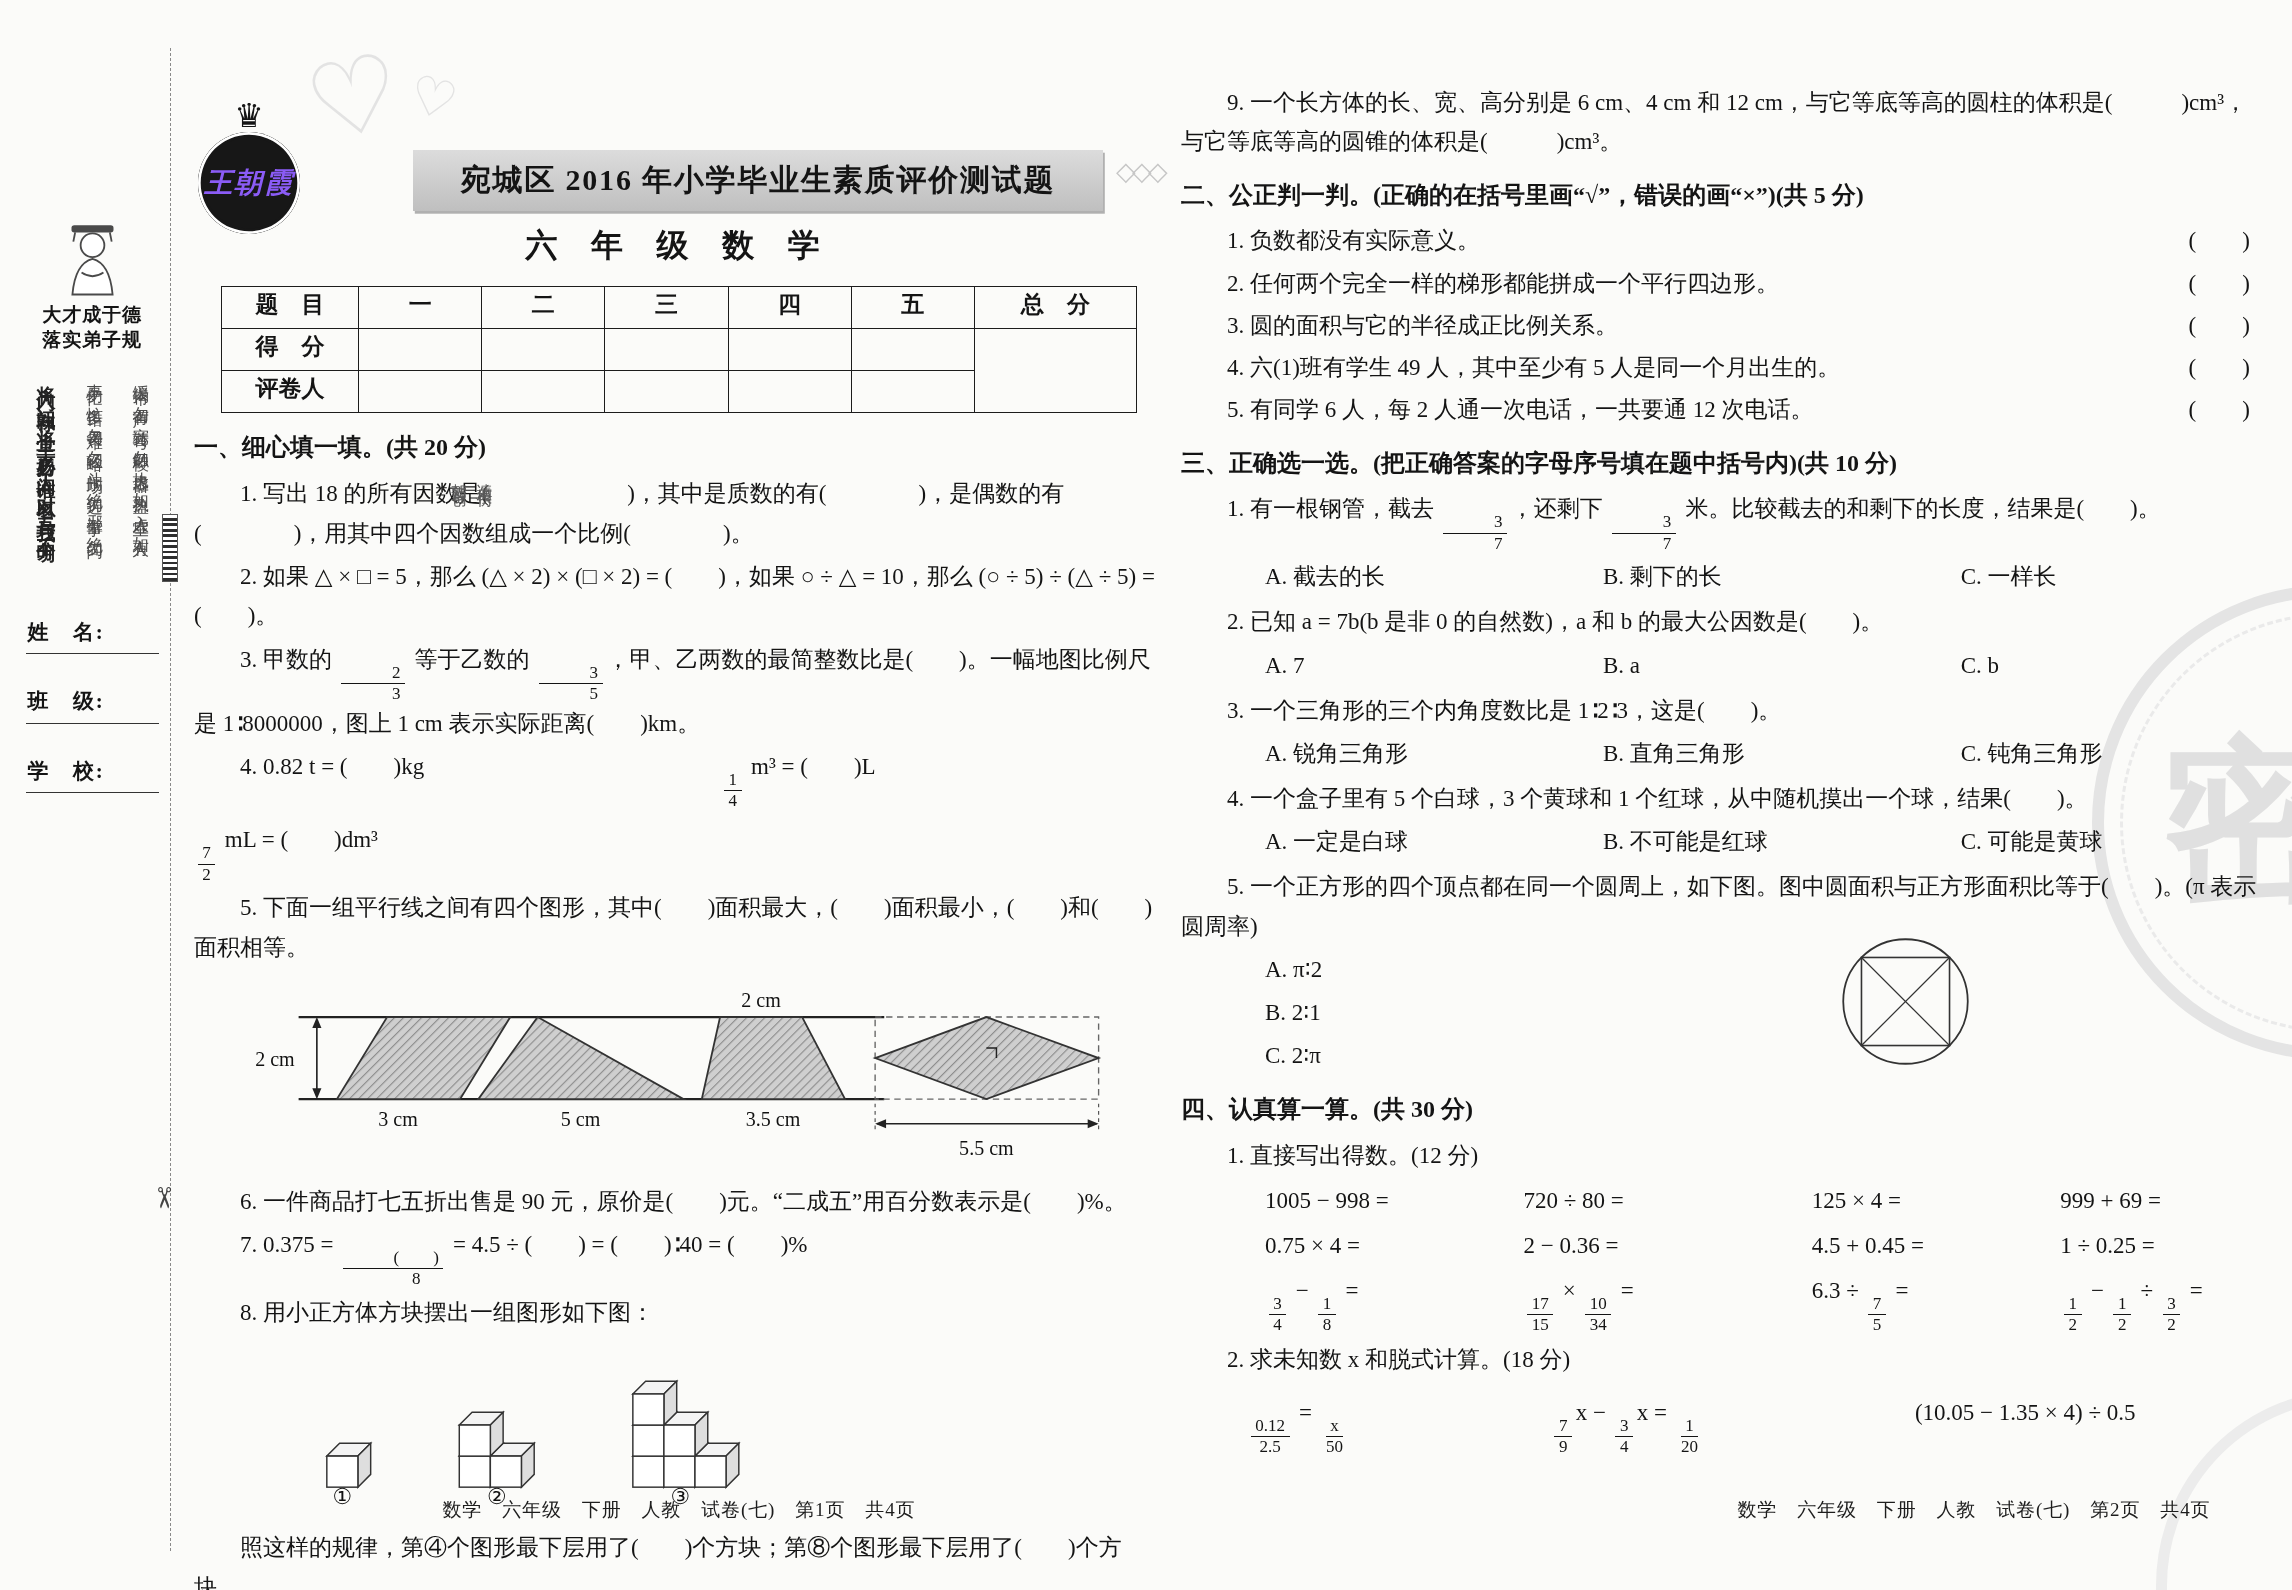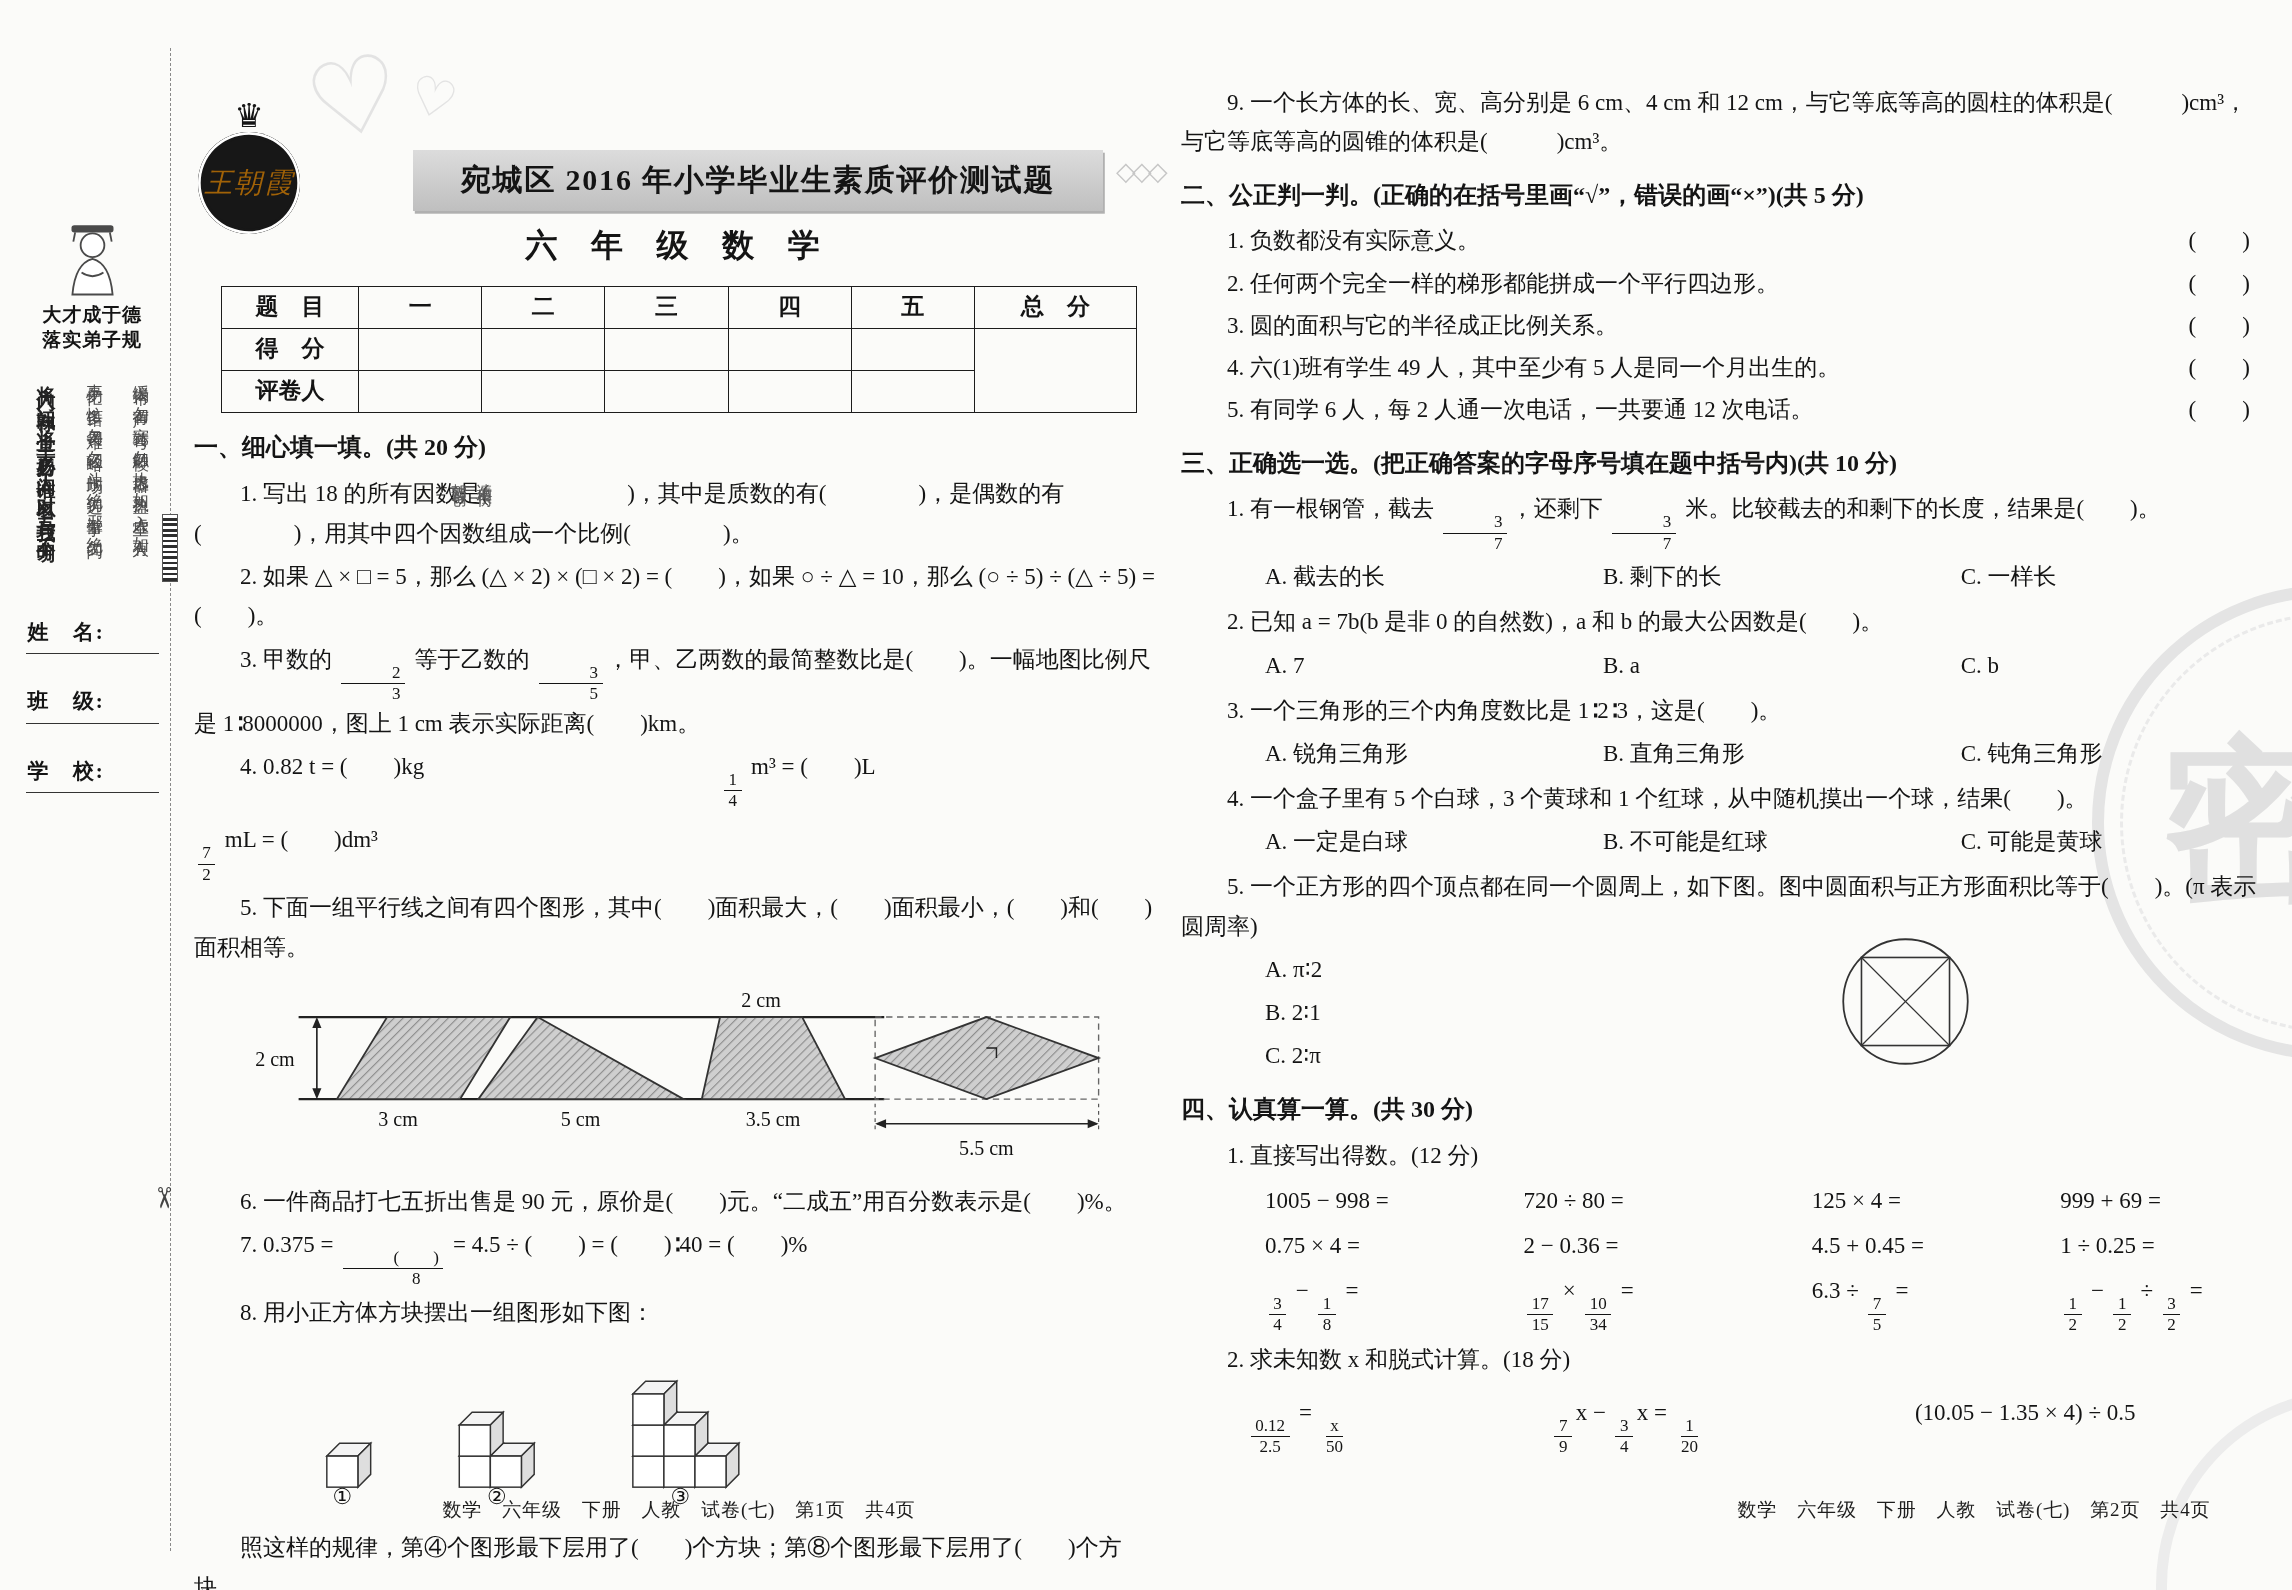--- a/index.html
+++ b/index.html
@@ -28,22 +28,22 @@
   #scissors { position:absolute; left:152px; top:1181px; font-size:29px; color:#444; transform:rotate(90deg); z-index:3; }
   #barcode { position:absolute; left:162px; top:514px; width:15.5px; height:68px; z-index:3;
              background:repeating-linear-gradient(0deg,#2e2e2e 0 2.7px,#fff 2.7px 5.5px); border:0.9px solid #555; }
 
   
   #seal { position:absolute; left:188px; top:102px; width:122px; z-index:3; text-align:center; }
   #seal .crown { font-size:33px; line-height:0.9; color:#151515; }
   #seal .circle {
     width:102px; height:102px; margin:0 auto; background:#171717; border-radius:50%;
     box-shadow:inset 0 0 0 2.7px #fff, inset 0 0 0 5.5px #171717;
-    color:#a16207; display:flex; align-items:center; justify-content:center;
-    font-size:28px; font-weight:normal; font-style:italic; letter-spacing:1.8px;
+    color:#8b5cf6; display:flex; align-items:center; justify-content:center;
+    font-size:28px; font-weight:bold; font-style:italic; letter-spacing:1.8px;
   }
 
   
   #sidebar { position:absolute; left:25.6px; top:216px; width:133px; z-index:3; }
   #sidebar .scholar { display:block; margin:0 auto 1.8px; }
   #sidebar .motto { text-align:center; font-weight:bold; font-size:19px; line-height:1.35; letter-spacing:0.9px; }
   .verses { margin-top:18.3px; display:flex; flex-direction:column; gap:13.7px; }
   .vrow { display:flex; justify-content:space-between; padding:0 7.3px; }
   .vph { writing-mode:vertical-rl; text-orientation:upright; font-size:16.4px; letter-spacing:2.7px; color:#4a4a4a; }
   .vph.c1 { font-size:19px; font-weight:bold; color:#222; }
@@ -62,21 +62,21 @@
   .banner-row { display:flex; margin:12.8px 0 1.8px 219px; }
   .banner {
     width:702px; background:linear-gradient(#dcdcdc,#bfbfbf);
     text-align:center; font-weight:bold; font-size:30px; letter-spacing:1.8px;
     padding:4.6px 0; box-shadow:1.8px 2.7px 0 #b0b0b0;
   }
   .deco { color:#c6c6c6; font-size:25.6px; margin-left:12.8px; letter-spacing:-3.7px; }
   .subtitle { text-align:center; font-size:32px; font-weight:bold; letter-spacing:12.8px; margin:7.3px 0 12.8px; }
 
   table.score { border-collapse:collapse; width:916px; margin:0 auto 14.6px; table-layout:fixed; }
-  table.score td { border:1.8px solid #1c1c1c; height:42px; text-align:center; font-weight:bold; font-size:23px; }
+  table.score td { border:1.8px solid #1c1c1c; height:42px; text-align:center; font-weight:bold; font-size:23px;font-family:Liberation Mono, monospace; }
   table.score col.c0 { width:137px; } table.score col.cm { width:123px; } table.score col.cl { width:162px; }
 
   .sec-head { font-weight:bold; font-size:24px; margin:12.8px 0 5.5px; }
   p.q { text-indent:2em; margin:3.7px 0; }
   .sub-label { padding-left:46px; margin:5.5px 0 3.7px; }
 
   .q4grid { display:grid; grid-template-columns:46% 54%; margin:3.7px 0; row-gap:9.1px; }
   .q4grid .i0 { padding-left:46px; }
   .q4grid .i2 { padding-left:80px; }
 

